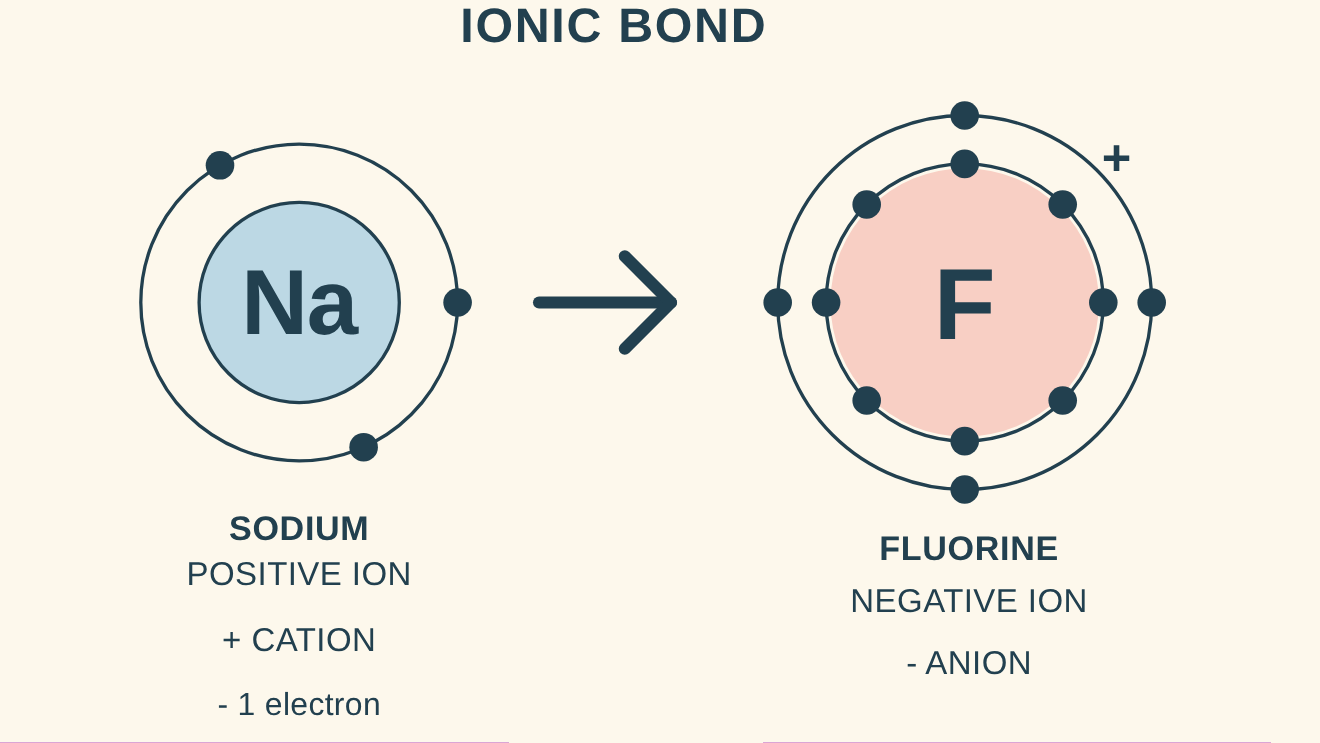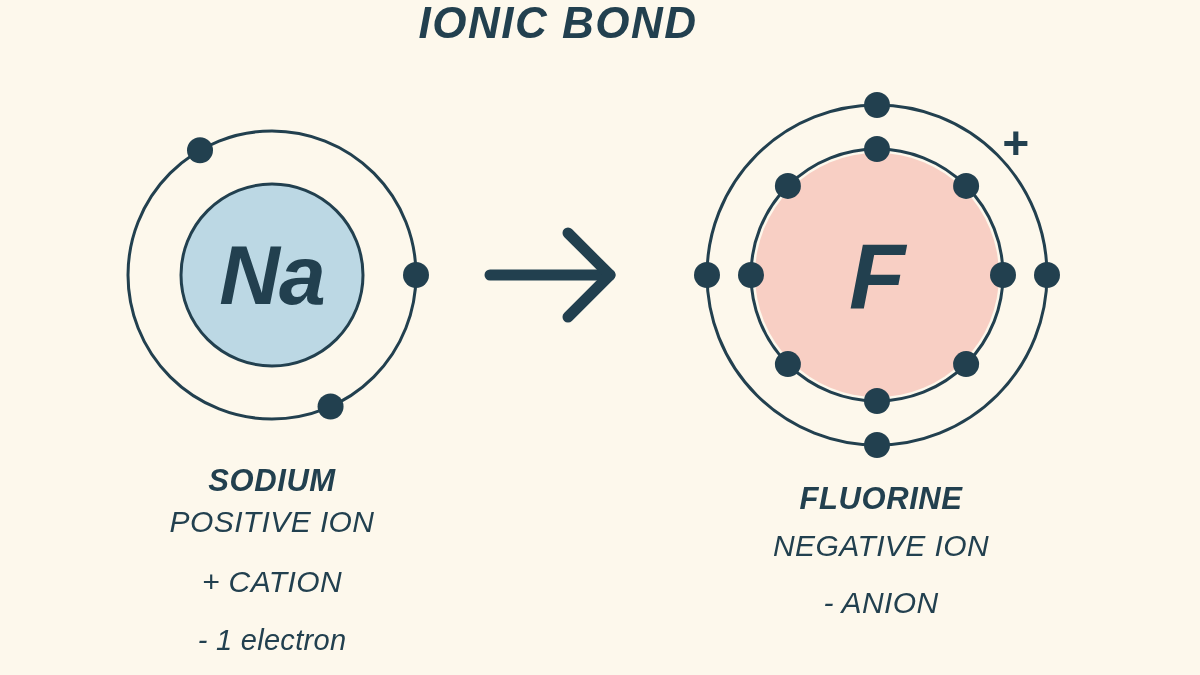--- a/index.html
+++ b/index.html
@@ -12,21 +12,20 @@
     background: #fdf8ec;
     font-family: "Liberation Sans", sans-serif;
     overflow: hidden;
     position: relative;
   }
   #stage {
     position: relative;
     width: 1200px;
     height: 675px;
     background: #a21caf;
-    font-style: italic;
   }
   svg.diagram {
     position: absolute;
     top: 0;
     left: 0;
     width: 1200px;
     height: 675px;
     display: block;
   }
   .title-text {

